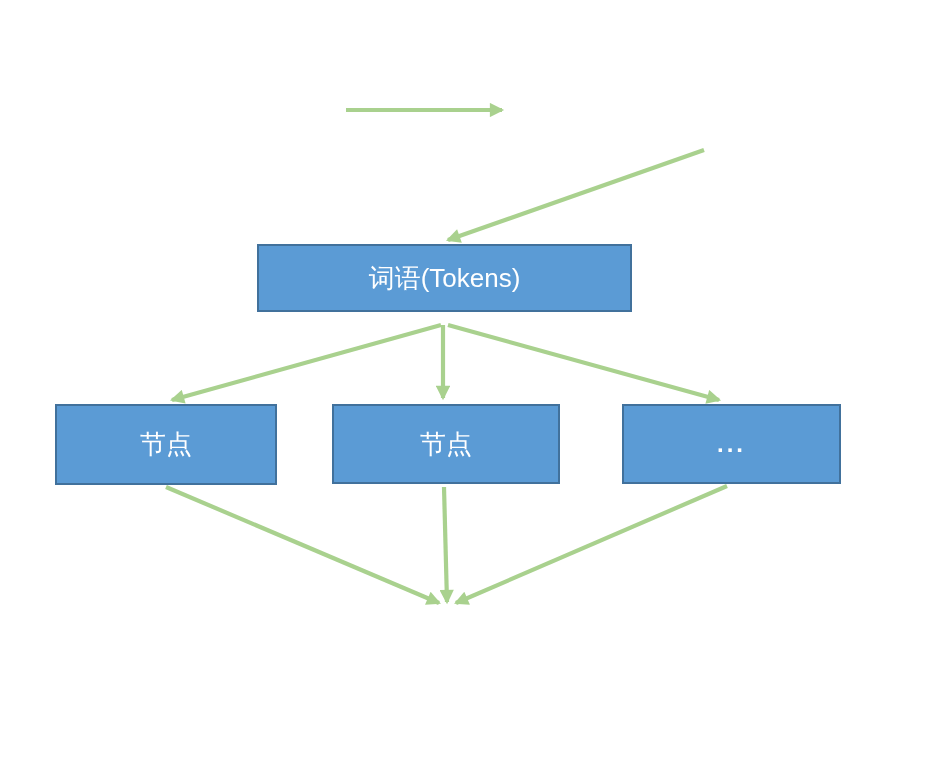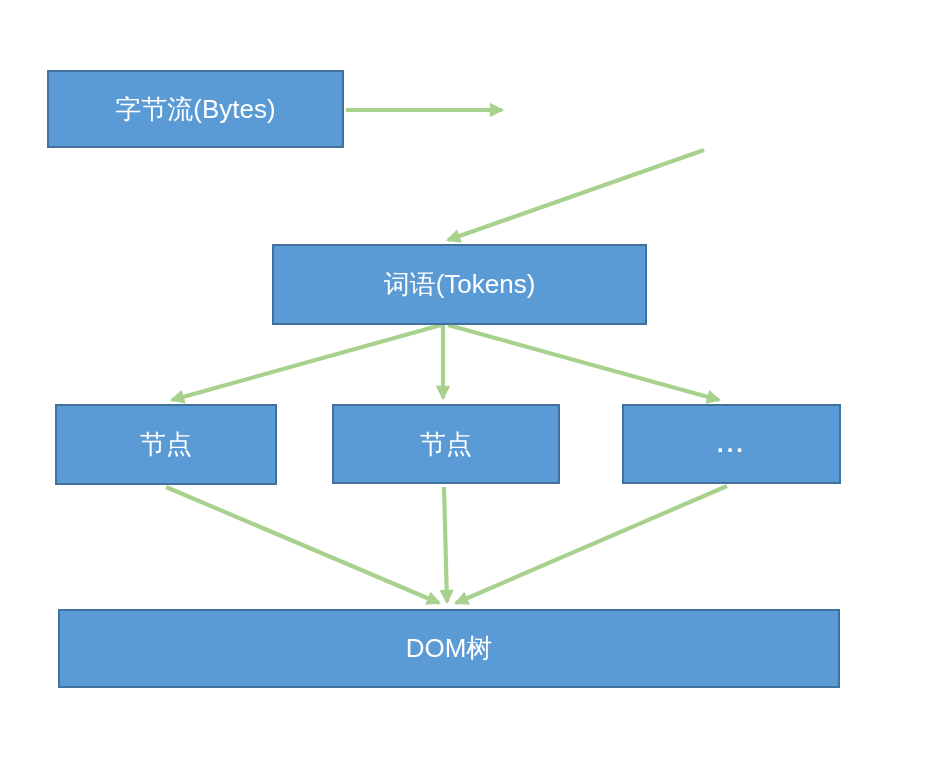--- a/index.html
+++ b/index.html
@@ -40,21 +40,21 @@
     align-items: center;
     justify-content: center;
     color: var(--text);
     font-size: 26px;
     text-align: center;
     line-height: 1.1;
   }
   .node .label { white-space: nowrap; }
   #n-bytes      { left: 47px;  top: 70px;  width: 297px; height: 78px; }
   #n-characters { left: 510px; top: 69px;  width: 389px; height: 80px; }
-  #n-tokens     { left: 272px; top: 244px; width: 375px; height: 81px; }
+  #n-tokens     { left: 257px; top: 244px; width: 375px; height: 68px; }
   #n-node1      { left: 55px;  top: 404px; width: 222px; height: 81px; }
   #n-node2      { left: 332px; top: 404px; width: 228px; height: 80px; }
   #n-ellipsis   { left: 622px; top: 404px; width: 219px; height: 80px; }
   #n-ellipsis .label { font-weight: bold; letter-spacing: 3px; font-size: 24px; }
   #n-domtree    { left: 58px;  top: 609px; width: 782px; height: 79px; }
 </style>
 </head>
 <body>
 
 <div class="canvas">
@@ -68,38 +68,32 @@
     <line x1="346" y1="110" x2="502" y2="110" marker-end="url(#arrowhead)"></line>
     <line x1="704" y1="150" x2="448" y2="240" marker-end="url(#arrowhead)"></line>
     <line x1="441" y1="325" x2="172" y2="400" marker-end="url(#arrowhead)"></line>
     <line x1="443" y1="325" x2="443" y2="398" marker-end="url(#arrowhead)"></line>
     <line x1="448" y1="325" x2="719" y2="400" marker-end="url(#arrowhead)"></line>
     <line x1="166" y1="487" x2="439" y2="603" marker-end="url(#arrowhead)"></line>
     <line x1="444" y1="487" x2="447" y2="602" marker-end="url(#arrowhead)"></line>
     <line x1="727" y1="486" x2="456" y2="603" marker-end="url(#arrowhead)"></line>
   </svg>
 
-  <div class="node" id="n-bytes">
-    <span class="label">字节流(Bytes)</span>
-  </div>
 
 
   <div class="node" id="n-tokens">
     <span class="label">词语(Tokens)</span>
   </div>
 
   <div class="node" id="n-node1">
     <span class="label">节点</span>
   </div>
 
   <div class="node" id="n-node2">
     <span class="label">节点</span>
   </div>
 
   <div class="node" id="n-ellipsis">
     <span class="label">...</span>
   </div>
 
-  <div class="node" id="n-domtree">
-    <span class="label">DOM树</span>
-  </div>
 
 </div>
 
 </body></html>

